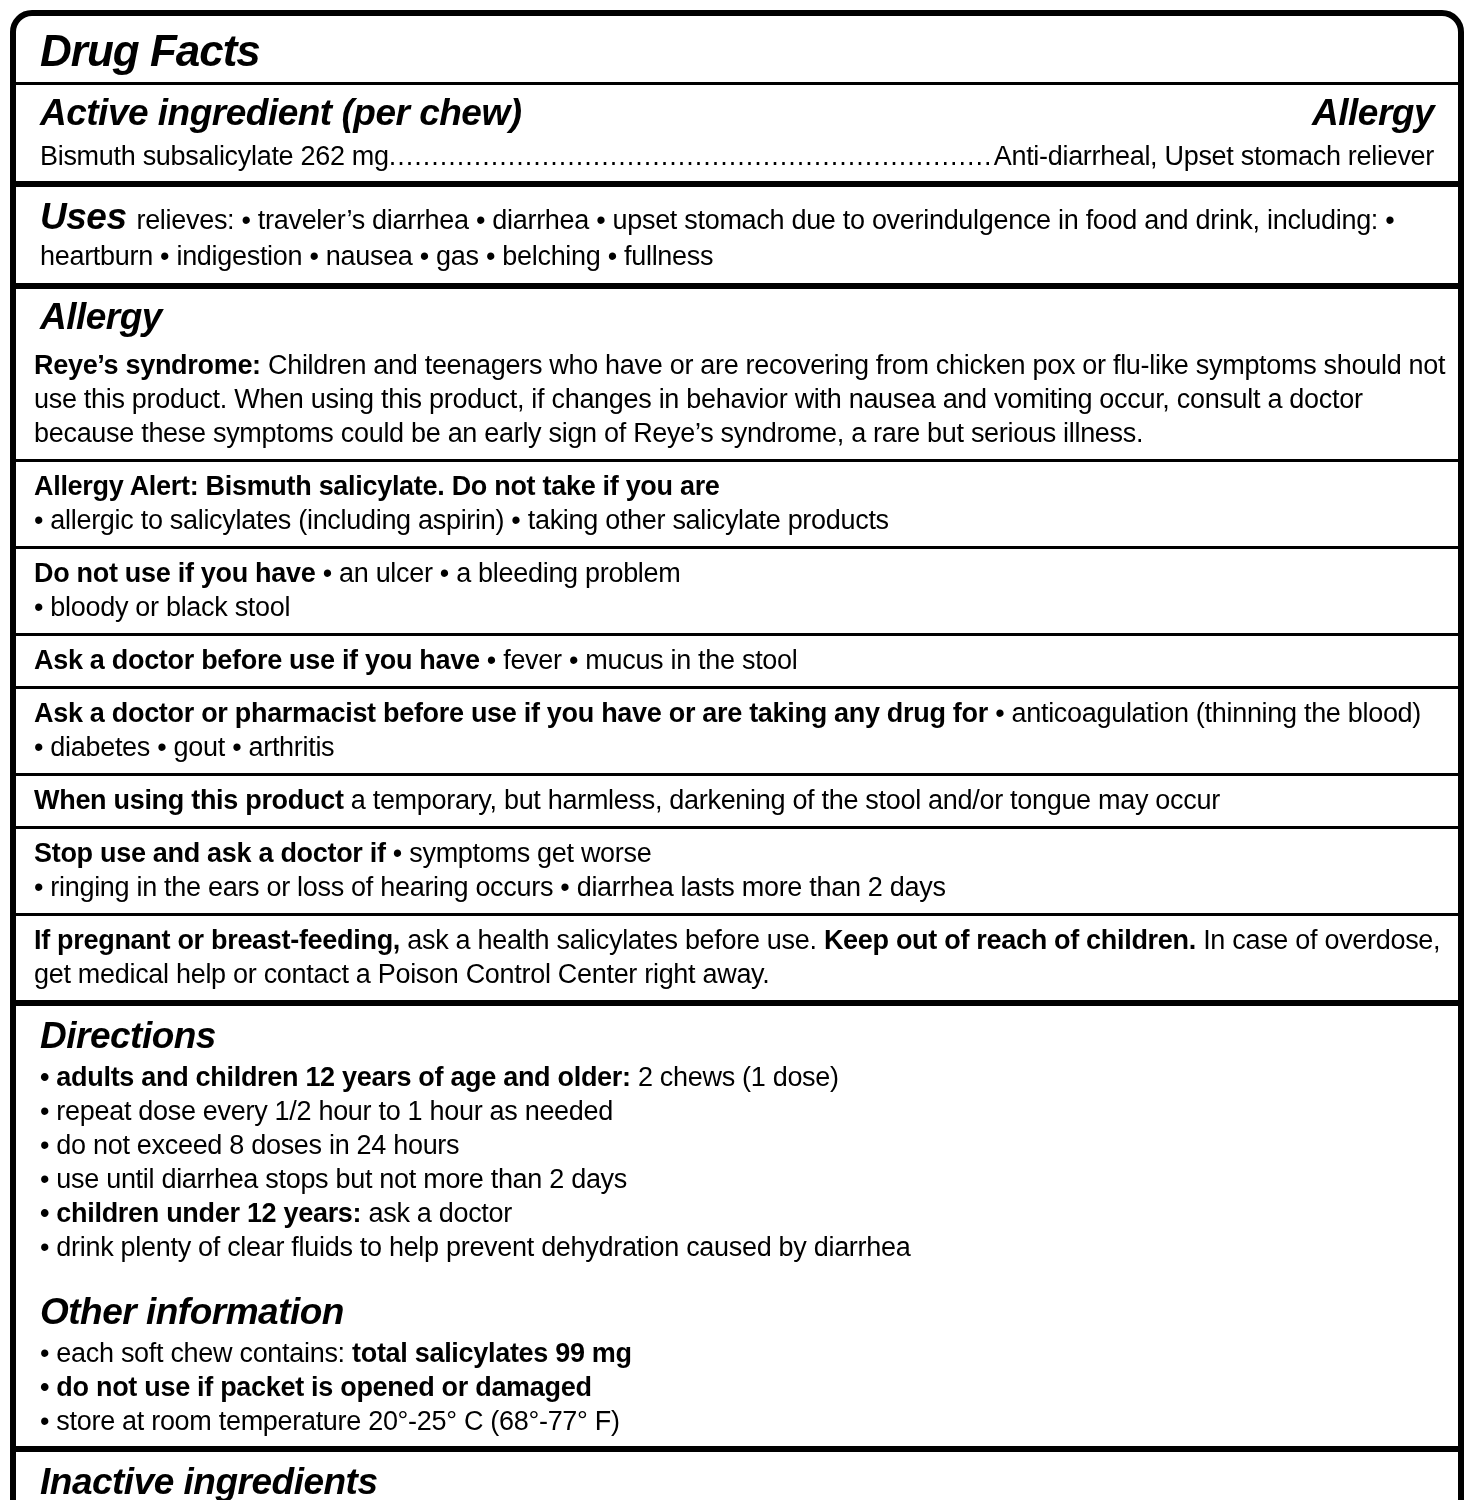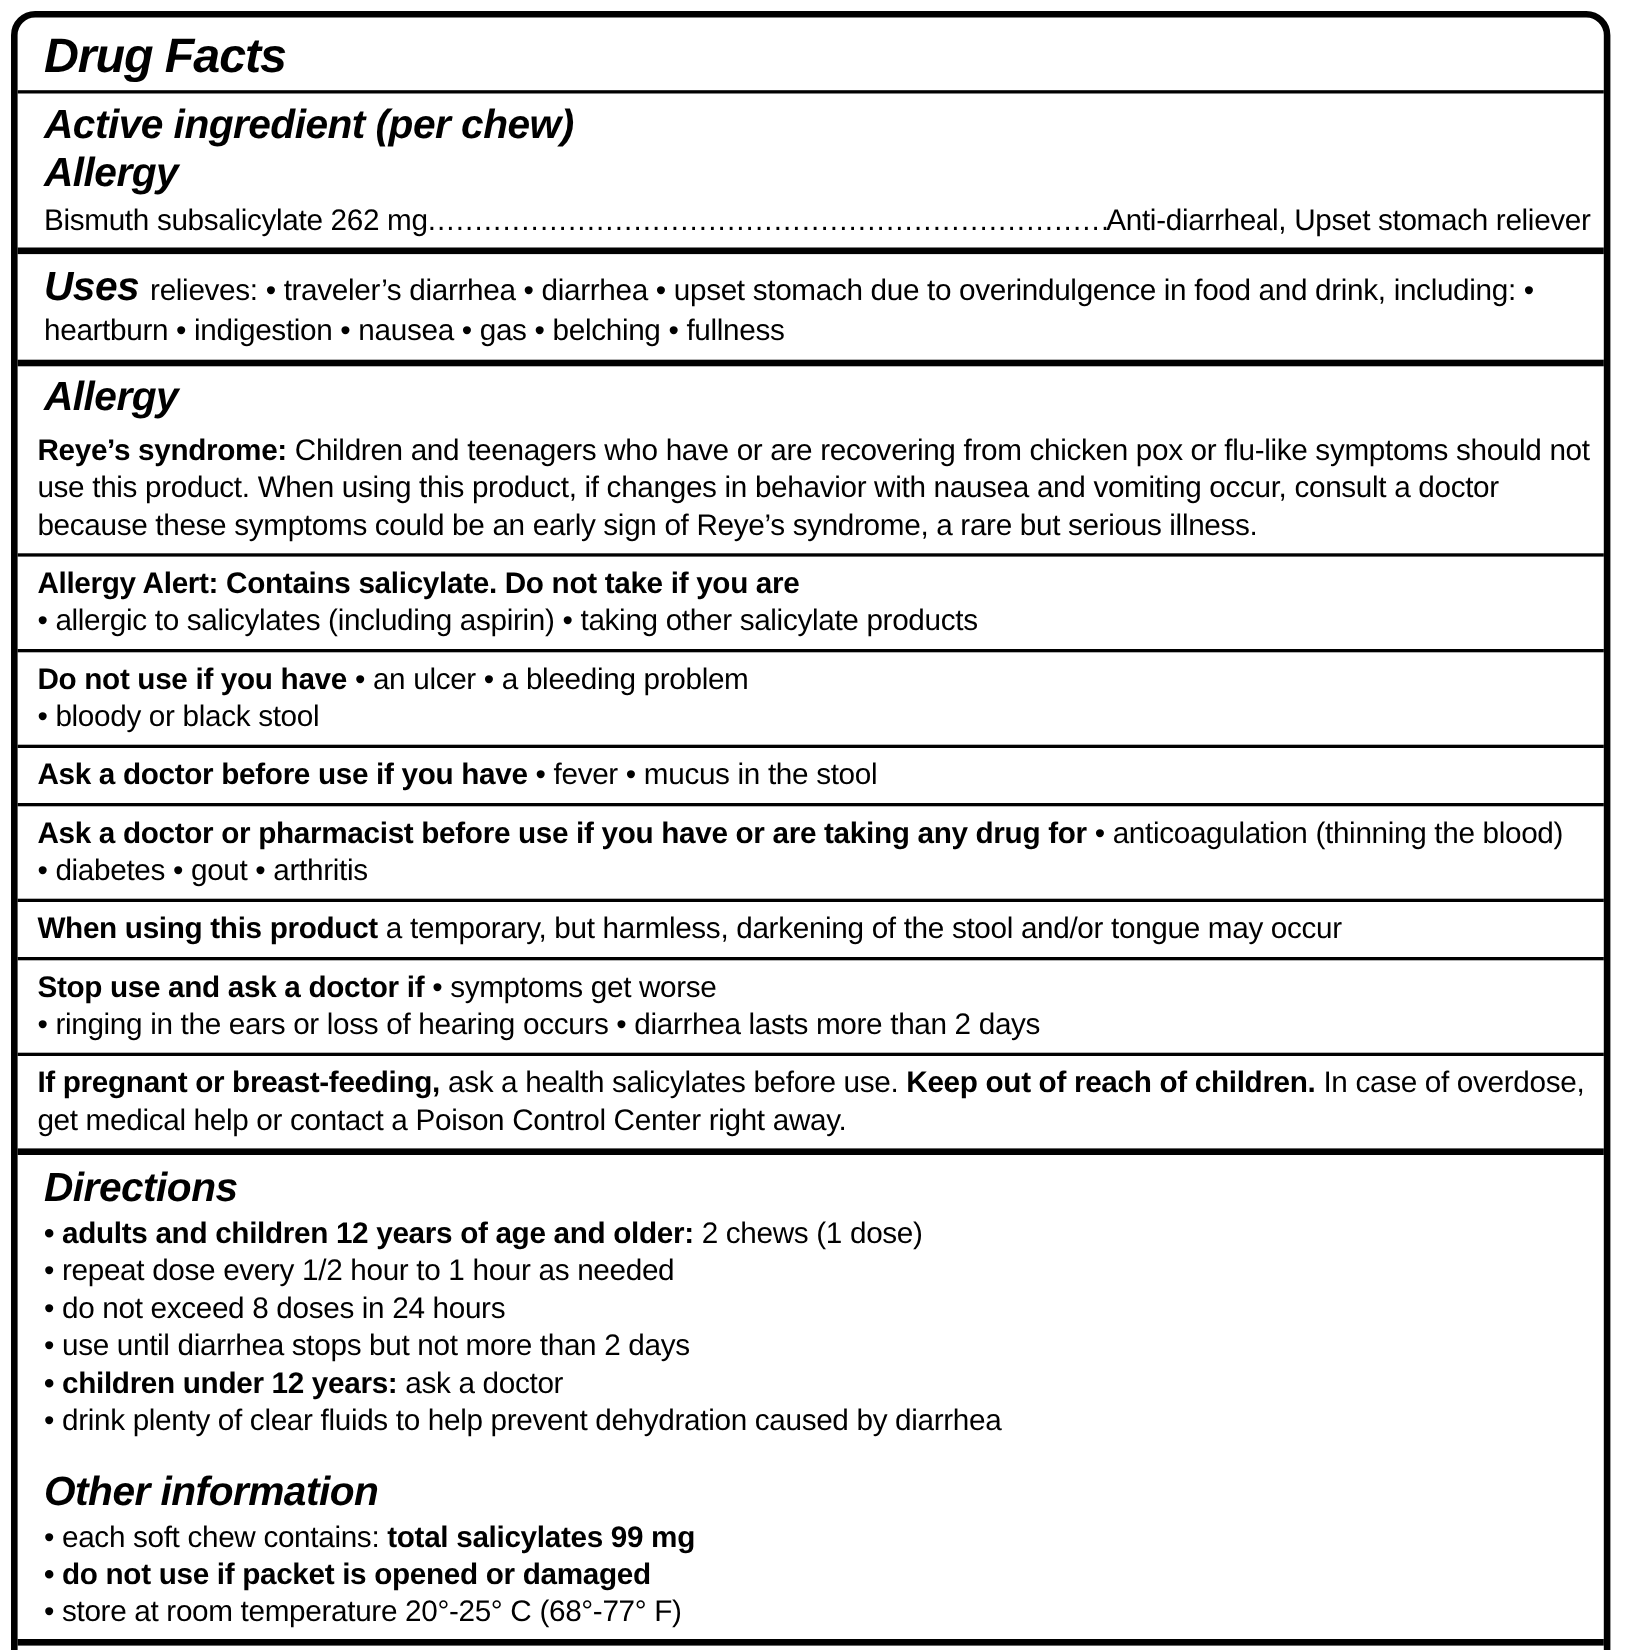--- a/index.html
+++ b/index.html
@@ -6,38 +6,38 @@
   body{
     width:1480px;height:1500px;overflow:hidden;
     font-family:"Liberation Sans",sans-serif;color:#000;
     -webkit-font-smoothing:antialiased;
   }
   .label-box{
     margin:10px;width:1454px;box-sizing:border-box;
     border:6px solid #000;border-radius:22px;background:#fff;
     padding-bottom:14px;
   }
-  .pad{padding-left:24px;padding-right:12px;}
+  .pad{padding-left:24px;padding-right:24px;}
   .rule{background:#000;width:100%;}
   .rule.med{height:3px;}
   .rule.thin{height:3px;}
   .rule.thick{height:6px;}
   h1.title{
     font-size:44px;font-style:italic;font-weight:bold;
     margin:10px 0 6px 0;letter-spacing:-1px;
   }
   .sec-head{
     font-size:37px;font-style:italic;font-weight:bold;
     letter-spacing:-0.5px;line-height:44px;margin:0;
   }
   .body-txt,p.line{
     font-size:27px;line-height:34px;letter-spacing:-0.3px;margin:0;
   }
   .b{font-weight:bold;}
-  .head-row{display:flex;justify-content:space-between;align-items:baseline;margin-top:6px;flex-direction:column;}
+  .head-row{display:flex;justify-content:space-between;align-items:baseline;margin-top:6px;}
   .leader-row{display:flex;align-items:center;margin:4px 0 8px 0;}
   .leader-row .name{white-space:nowrap;}
   .leader-row .dots{
     flex:1 1 auto;overflow:hidden;white-space:nowrap;
     font-size:27px;letter-spacing:1px;min-width:0;
   }
   .leader-row .value{white-space:nowrap;}
   .uses-wrap{margin:8px 0 10px 0;}
   .uses-wrap .sec-head{display:inline;margin-right:10px;}
   .w-row{padding:7px 0 9px 18px;}
@@ -78,21 +78,21 @@
   <div class="pad warn-head-wrap">
     <p class="sec-head">Allergy</p>
   </div>
 
   <div class="pad w-row">
     <p class="line"><span class="b">Reye’s syndrome:</span><span> Children and teenagers who have or are recovering from chicken pox or flu-like symptoms should not use this product. When using this product, if changes in behavior with nausea and vomiting occur, consult a doctor because these symptoms could be an early sign of Reye’s syndrome, a rare but serious illness.</span></p>
   </div>
   <div class="rule thin"></div>
 
   <div class="pad w-row">
-    <p class="line b">Allergy Alert: Contains salicylate. Do not take if you are</p>
+    <p class="line b">Allergy Alert: Bismuth salicylate. Do not take if you are</p>
     <p class="line">• allergic to salicylates (including aspirin) • taking other salicylate products</p>
   </div>
   <div class="rule thin"></div>
 
   <div class="pad w-row">
     <p class="line"><span class="b">Do not use if you have</span><span> • an ulcer  • a bleeding problem</span></p>
     <p class="line">• bloody or black stool</p>
   </div>
   <div class="rule thin"></div>
 

